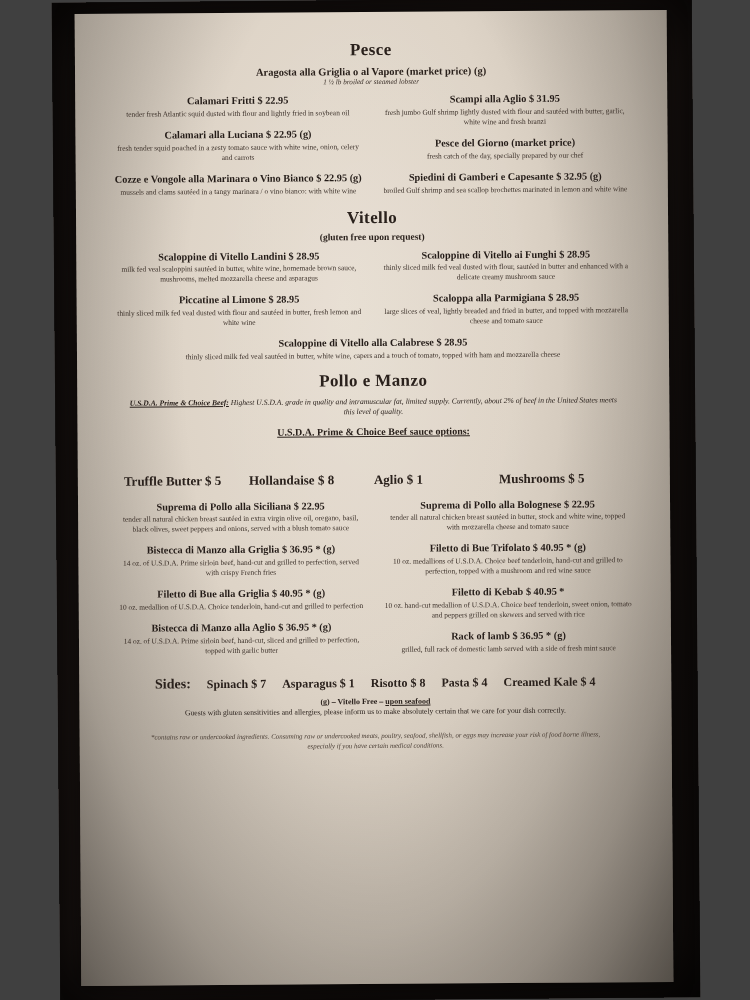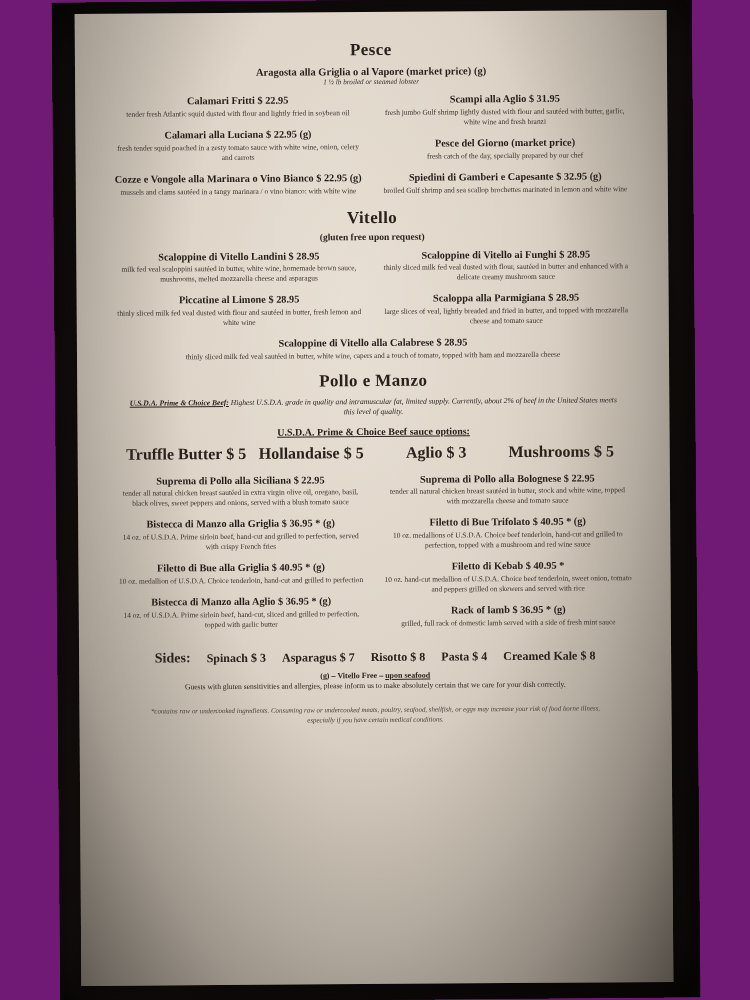--- a/index.html
+++ b/index.html
@@ -11,21 +11,21 @@
     width: 750px;
     height: 1000px;
     overflow: hidden;
     font-family: "Liberation Serif", serif;
     color: #2b2320;
   }
   #photo {
     position: relative;
     width: 750px;
     height: 1000px;
-    background: #701a75;
+    background: #404040;
     overflow: hidden;
   }
   
   #cover {
     position: absolute;
     left: 56px;
     top: 0px;
     width: 640px;
     height: 1000px;
     background: linear-gradient(120deg, #1a1412 0%, #241b18 35%, #15100e 100%);
@@ -136,24 +136,24 @@
     text-decoration: underline;
     margin: 2px 0 7px 0;
   }
   .sauce-row {
     display: flex;
     justify-content: space-between;
     padding: 0 12px;
     margin-bottom: 12px;
   }
   .sauce-row .sauce {
-    font-size: 16px;
+    font-size: 13px;
     font-weight: bold;
     flex: 1 1 0;
-    text-align: center;
+    margin-top: 28px;
   }
 
   .sides-row {
     display: flex;
     justify-content: center;
     align-items: baseline;
     gap: 16px;
     margin: 10px 0 6px 0;
   }
   .sides-row .label {
@@ -263,22 +263,22 @@
 
       <h2 class="section">Pollo e Manzo</h2>
 
       <div class="beef-note">
         <span class="ul">U.S.D.A. Prime &amp; Choice Beef:</span><span> Highest U.S.D.A. grade in quality and intramuscular fat, limited supply. Currently, about 2% of beef in the United States meets this level of quality.</span>
       </div>
 
       <div class="sauce-head">U.S.D.A. Prime &amp; Choice Beef sauce options:</div>
       <div class="sauce-row">
         <div class="sauce">Truffle Butter $ 5</div>
-        <div class="sauce">Hollandaise $ 5</div>
-        <div class="sauce">Aglio $ 3</div>
+        <div class="sauce">Hollandaise $ 8</div>
+        <div class="sauce">Aglio $ 1</div>
         <div class="sauce">Mushrooms $ 5</div>
       </div>
 
       <div class="cols">
         <div class="col">
           <div class="item">
             <div class="name">Suprema di Pollo alla Siciliana $ 22.95</div>
             <div class="desc">tender all natural chicken breast sautéed in extra virgin olive oil, oregano, basil, black olives, sweet peppers and onions, served with a blush tomato sauce</div>
           </div>
           <div class="item">
@@ -309,25 +309,25 @@
           </div>
           <div class="item">
             <div class="name">Rack of lamb $ 36.95 * (g)</div>
             <div class="desc">grilled, full rack of domestic lamb served with a side of fresh mint sauce</div>
           </div>
         </div>
       </div>
 
       <div class="sides-row">
         <span class="label">Sides:</span>
-        <span class="side">Spinach $ 3</span>
-        <span class="side">Asparagus $ 7</span>
+        <span class="side">Spinach $ 7</span>
+        <span class="side">Asparagus $ 1</span>
         <span class="side">Risotto $ 8</span>
         <span class="side">Pasta $ 4</span>
-        <span class="side">Creamed Kale $ 8</span>
+        <span class="side">Creamed Kale $ 4</span>
       </div>
 
       <div class="gf-line">
         <span>(g) – Vitello Free – </span><span class="u">upon seafood</span>
       </div>
       <div class="allergy">Guests with gluten sensitivities and allergies, please inform us to make absolutely certain that we care for your dish correctly.</div>
       <div class="disclaimer">*contains raw or undercooked ingredients.  Consuming raw or undercooked meats, poultry, seafood, shellfish, or eggs may increase your risk of food borne illness, especially if you have certain medical conditions.</div>
 
     </div>
   </div>

